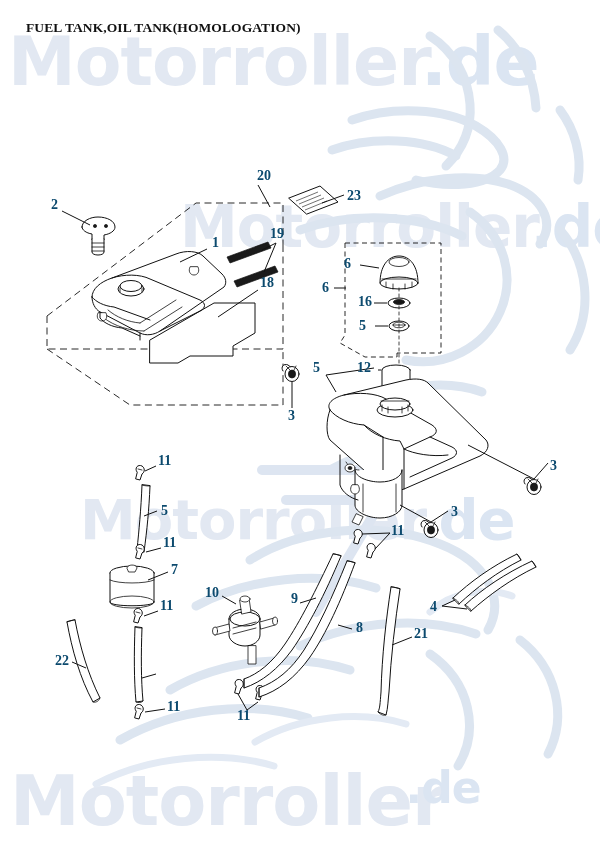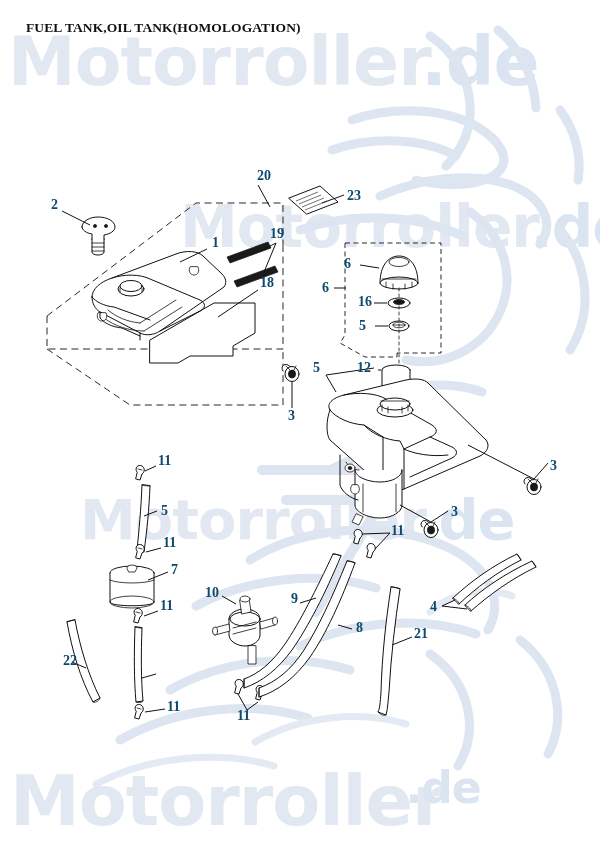--- a/index.html
+++ b/index.html
@@ -414,17 +414,17 @@
     <span class="num" style="left:237px;top:709px">11</span>
     <span class="num" style="left:357px;top:361px">12</span>
     <span class="num" style="left:161px;top:504px">5</span>
     <span class="num" style="left:359px;top:319px">5</span>
     <span class="num" style="left:358px;top:295px">16</span>
     <span class="num" style="left:344px;top:257px">6</span>
     <span class="num" style="left:260px;top:276px">18</span>
     <span class="num" style="left:270px;top:227px">19</span>
     <span class="num" style="left:257px;top:169px">20</span>
     <span class="num" style="left:414px;top:627px">21</span>
-    <span class="num" style="left:63px; top:654px">22</span>
+    <span class="num" style="left:55px; top:654px">22</span>
     <span class="num" style="left:347px;top:189px">23</span>
   </div>
 
 </div>
 
 </body></html>

